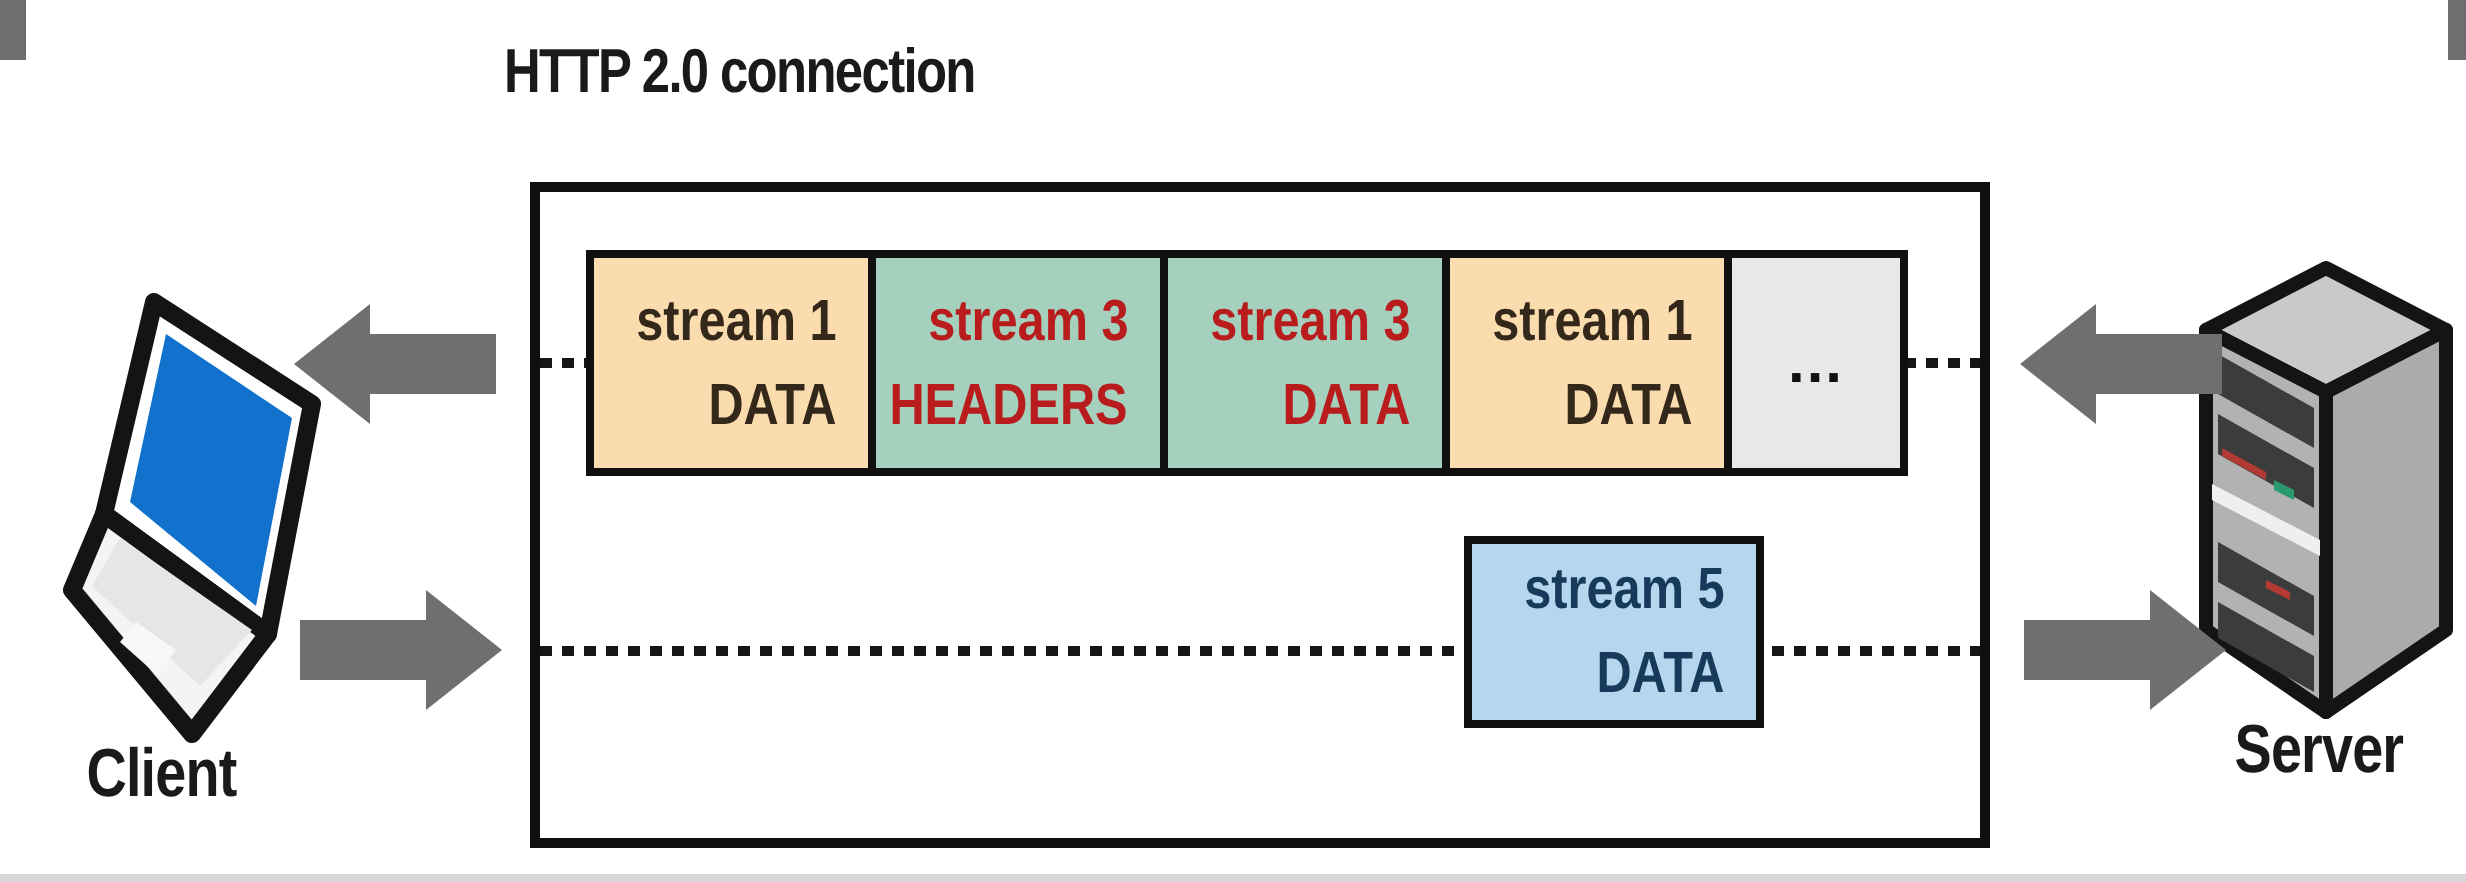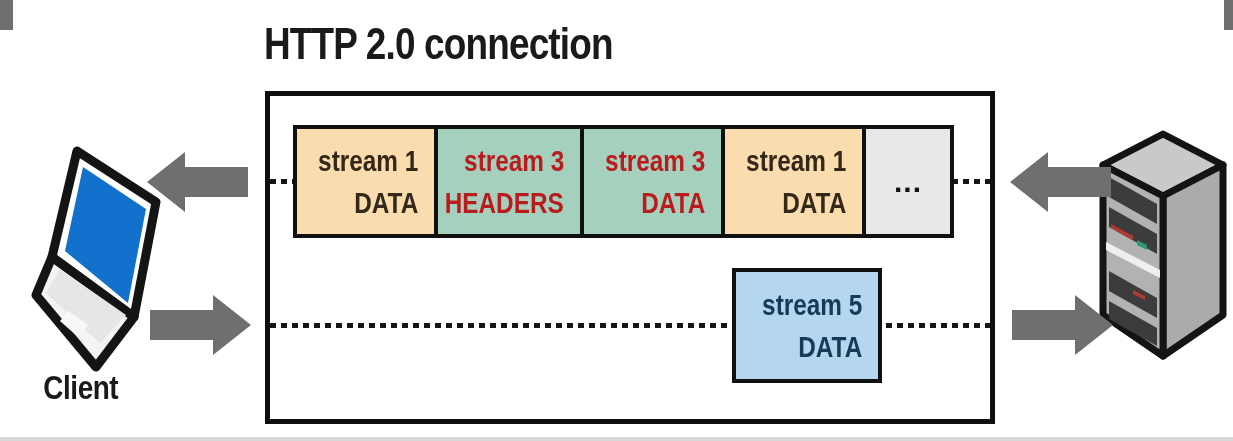--- a/index.html
+++ b/index.html
@@ -6,21 +6,21 @@
   body{font-family:"Liberation Sans","DejaVu Sans",sans-serif;color:#1a1a1a;}
   .stage{position:relative;width:1233px;height:441px;background:#ffffff;overflow:hidden;}
 
   
   .edge-tl{position:absolute;left:0;top:0;width:13px;height:30px;background:#6e6e6e;}
   .edge-tr{position:absolute;right:0;top:0;width:9px;height:30px;background:#6e6e6e;}
   .edge-bottom{position:absolute;left:0;bottom:0;width:100%;height:4px;background:#d7d7d7;}
 
   .cond{display:inline-block;transform:scaleX(.82);transform-origin:left center;white-space:nowrap;}
 
-  .title{position:absolute;left:264px;top:18px;font-size:45px;font-weight:bold;letter-spacing:-1px;}
+  .title{position:absolute;left:252px;top:18px;font-size:31px;font-weight:bold;letter-spacing:-1px;}
 
   .conn{position:absolute;left:265px;top:91px;width:730px;height:333px;
         border:5px solid #0f0f0f;background:#fff;box-sizing:border-box;}
 
   .dotline{position:absolute;height:5px;
            background:repeating-linear-gradient(90deg,#161616 0 6px,transparent 6px 11px);}
   .dotline.top{left:0;top:83px;width:720px;}
   .dotline.bottom{left:0;top:227px;width:720px;}
 
   .framerow{position:absolute;left:23px;top:29px;display:flex;z-index:2;}
@@ -29,21 +29,21 @@
          padding-right:16px;font-weight:600;font-size:29px;line-height:42px;}
   .frame + .frame{margin-left:-4px;}
   .frame .txt{display:inline-block;transform:scaleX(.84);transform-origin:right center;white-space:nowrap;text-align:right;}
   .frame--orange{background:#fbdcae;color:#33281a;}
   .frame--green{background:#a5d0bd;color:#b91c1c;}
   .frame--gray{background:#e8e8e8;color:#111;align-items:center;padding-right:0;}
   .frame--blue{background:#b4d7ef;color:#17395a;}
   .f1{width:145px;} .f2{width:150px;} .f3{width:145px;} .f4{width:145px;} .f5{width:92px;}
   .frame--gray .dots{font-size:30px;font-weight:bold;letter-spacing:1px;}
 
-  .frame5{position:absolute;left:462px;top:172px;width:150px;height:115px;z-index:2;}
+  .frame5{position:absolute;left:462px;top:172px;width:150px;height:96px;z-index:2;}
 
   .arrow{position:absolute;width:105px;height:64px;}
   .arrow svg{display:block;width:100%;height:100%;}
 
   .actor-label{position:absolute;font-size:34px;font-weight:600;text-align:left;letter-spacing:-.5px;}
   .actor-label .cond{transform-origin:center center;}
 
   .icon-wrap{position:absolute;}
   .icon-wrap svg{display:block;}
 </style>
@@ -80,20 +80,23 @@
       <polygon points="10,37 70,68 70,228 10,187" fill="#b2b2b2" stroke="#141414" stroke-width="7" stroke-linejoin="round"></polygon>
       <polygon points="16,49 64,76 64,96 16,69" fill="#3c3c3c"></polygon>
       <polygon points="16,79 64,106 64,126 16,99" fill="#3c3c3c"></polygon>
       <polygon points="18,96 40,108 40,112 18,100" fill="#b23a33"></polygon>
       <polygon points="44,112 54,117 54,122 44,117" fill="#2a9a6e"></polygon>
       <polygon points="13,114 67,142 67,150 13,122" fill="#efefef"></polygon>
       <polygon points="16,143 64,170 64,190 16,163" fill="#3c3c3c"></polygon>
       <polygon points="40,162 52,168 52,172 40,166" fill="#b23a33"></polygon>
       <polygon points="16,173 64,200 64,218 16,191" fill="#3c3c3c"></polygon>
     </svg>
+  </div>
+  <div class="actor-label" style="left:1108px;top:356px;width:120px;">
+    <span class="cond">Server</span>
   </div>
 
   <div class="arrow" style="left:145px;top:150px;">
     <svg viewBox="0 0 105 64">
         <polygon points="2,32 40,2 40,17 103,17 103,47 40,47 40,62" fill="#6f6f6f"></polygon>
       </svg>
   </div>
   <div class="arrow" style="left:148px;top:293px;">
     <svg viewBox="0 0 105 64">
         <polygon points="103,32 65,2 65,17 2,17 2,47 65,47 65,62" fill="#6f6f6f"></polygon>

